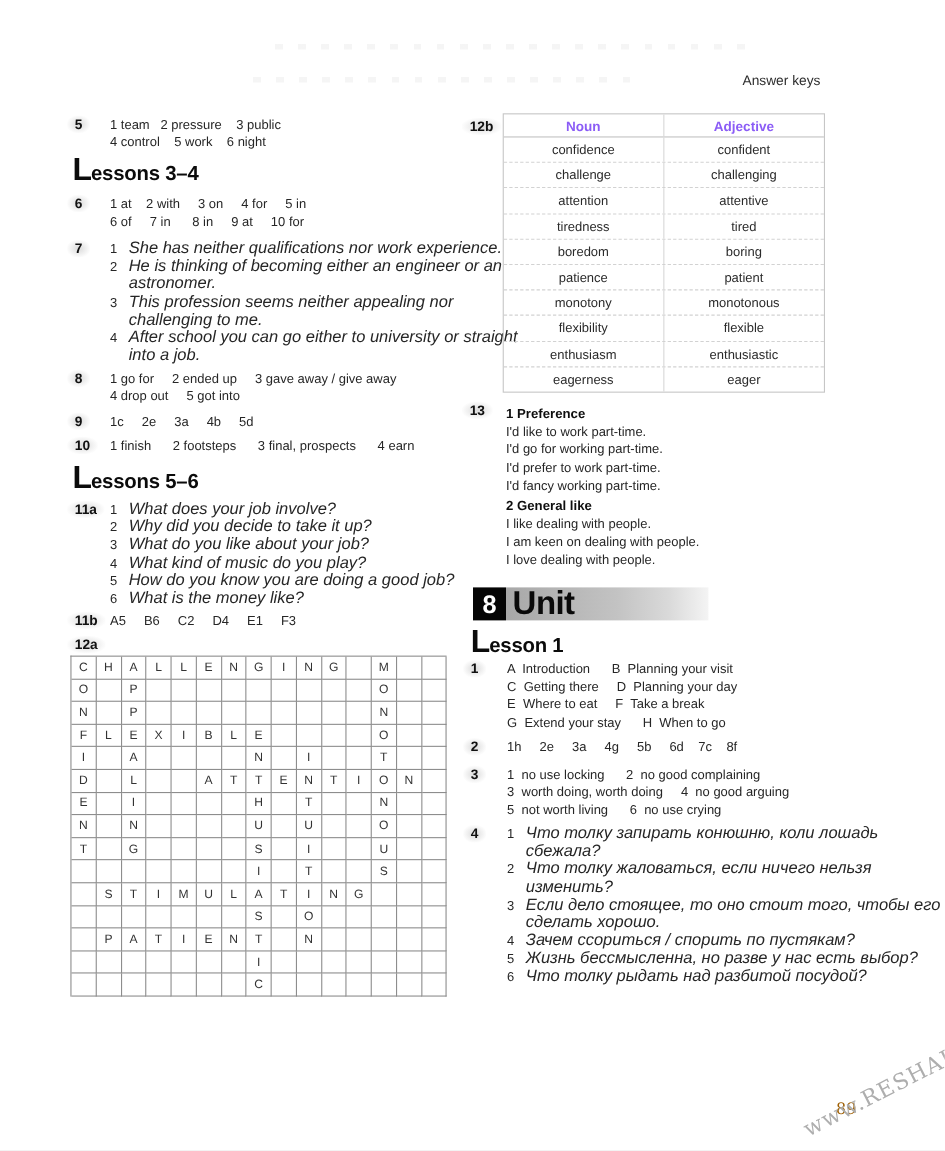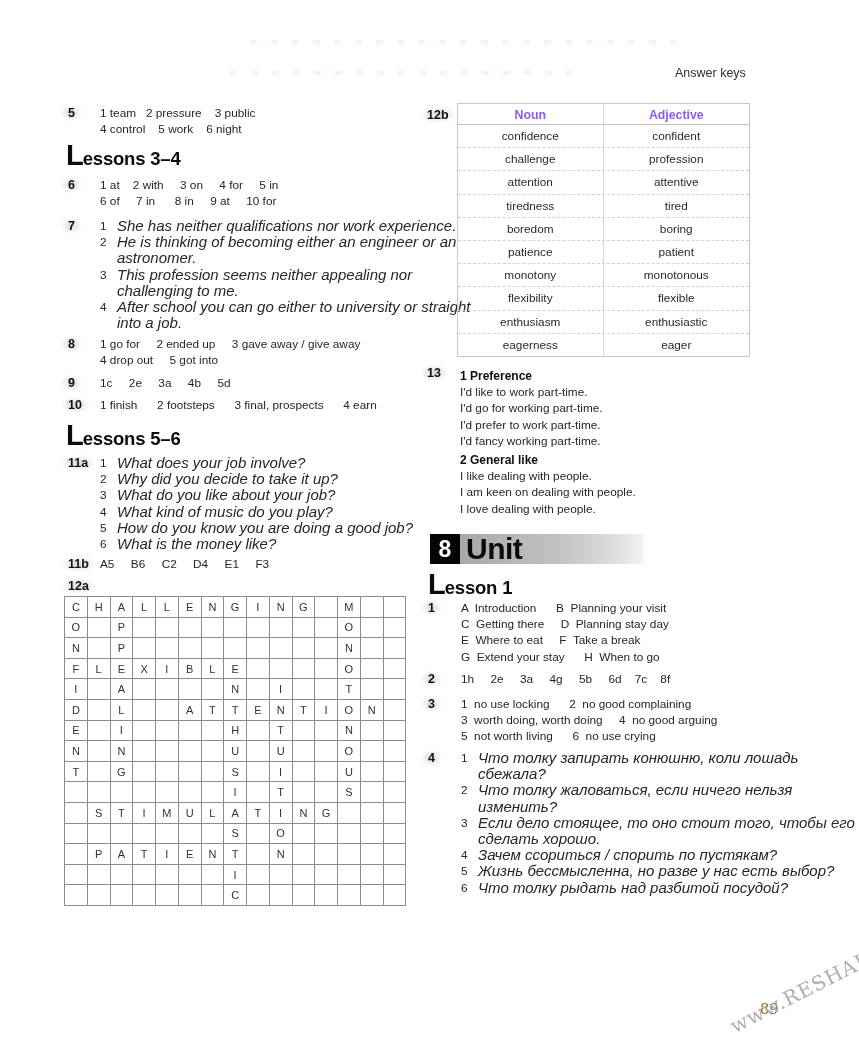--- a/index.html
+++ b/index.html
@@ -457,21 +457,21 @@
       <div class="tcell">Adjective</div>
     </div>
     <div class="tbody">
 
     <div class="trow">
         <div class="tcell">confidence</div>
         <div class="tcell">confident</div>
       </div>
         <div class="trow">
         <div class="tcell">challenge</div>
-        <div class="tcell">profession</div>
+        <div class="tcell">challenging</div>
       </div>
         <div class="trow">
         <div class="tcell">attention</div>
         <div class="tcell">attentive</div>
       </div>
         <div class="trow">
         <div class="tcell">tiredness</div>
         <div class="tcell">tired</div>
       </div>
         <div class="trow">
@@ -523,21 +523,21 @@
     </div>
   </div>
 
   <div class="lh" style="left:428px;top:573px;">
     <span class="dropcap">L</span>
       <span class="hrest">esson 1</span>
   </div>
 
   <div class="item r" style="left:428px;top:600px;">
     <div class="ilabel"><span class="halo">1</span></div>
-    <div class="ilines"><div>A  Introduction      B  Planning your visit</div><div>C  Getting there     D  Planning stay day</div><div>E  Where to eat     F  Take a break</div><div>G  Extend your stay      H  When to go</div></div>
+    <div class="ilines"><div>A  Introduction      B  Planning your visit</div><div>C  Getting there     D  Planning your day</div><div>E  Where to eat     F  Take a break</div><div>G  Extend your stay      H  When to go</div></div>
   </div>
 
   <div class="item r" style="left:428px;top:671px;">
     <div class="ilabel"><span class="halo">2</span></div>
     <div class="ilines"><div>1h     2e     3a     4g     5b     6d    7c    8f</div></div>
   </div>
 
   <div class="item r" style="left:428px;top:696px;">
     <div class="ilabel"><span class="halo">3</span></div>
     <div class="ilines"><div>1  no use locking      2  no good complaining</div><div>3  worth doing, worth doing     4  no good arguing</div><div>5  not worth living      6  no use crying</div></div>

